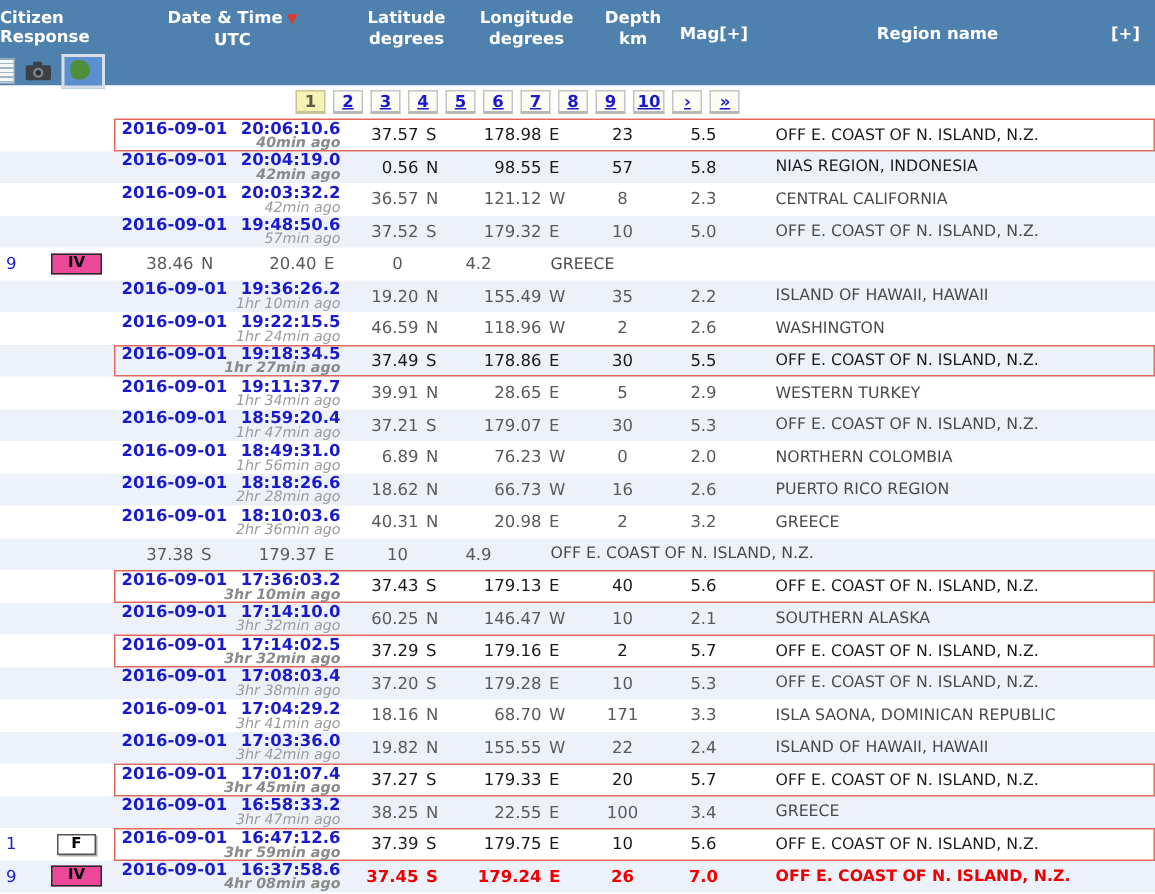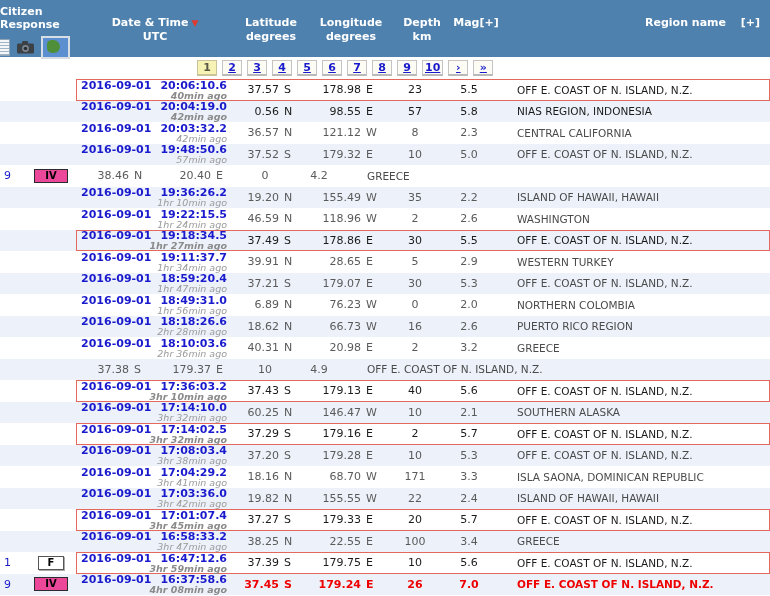--- a/index.html
+++ b/index.html
@@ -15,28 +15,28 @@
   }
   .h-citizen{width:76px;position:relative;flex:none;}
   .cr-label{text-align:left;line-height:13px;padding-top:5px;font-size:11px;}
   .cr-icons{position:absolute;left:0;top:36px;display:flex;align-items:center;gap:7px;}
   .ic-doc{width:11px;height:15px;background:#f4f6f8;border:1px solid #8ea4b6;margin-left:-3px;
     background-image:repeating-linear-gradient(#f4f6f8 0 2px,#9fb6c6 2px 3px);}
   .ic-cam svg{display:block;}
   .ic-map{width:25px;height:19px;border:2px solid #d7dee5;background:#5b8fd0;position:relative;box-sizing:content-box;}
   .ic-map:before{content:"";position:absolute;left:4px;top:2px;width:13px;height:13px;
     background:#4f8f3a;border-radius:40% 60% 55% 45%;}
-  .h-col{display:flex;flex-direction:column;align-items:center;padding-top:16px;line-height:14px;flex:none;}
+  .h-col{display:flex;flex-direction:column;align-items:center;padding-top:5px;line-height:14px;flex:none;}
   .h-sub{font-weight:bold;font-size:11px;}
   .h-date{width:158px;}
   .h-lat{width:74px;}
   .h-lon{width:86px;}
   .h-depth{width:56px;}
   .h-mag{width:52px;padding-top:16px;}
-  .h-region{flex:1;align-items:flex-end;padding-left:22px;padding-top:16px;}
+  .h-region{flex:1;align-items:center;padding-left:22px;padding-top:16px;}
   .h-plus{width:34px;align-items:flex-end;padding-right:10px;padding-top:16px;}
   .sort-arrow{color:#e03a2f;font-size:9px;margin-left:3px;}
   
   .pagebar{height:22px;display:flex;align-items:center;background:#fff;}
   .pgbtn{
     display:inline-flex;justify-content:center;align-items:center;
     min-width:20px;height:16px;padding:0 2px;margin-right:5px;
     background:#fcfcf4;border:1px solid #c4c4c4;border-bottom:2px solid #b9b9b9;
     box-sizing:border-box;cursor:pointer;
   }

